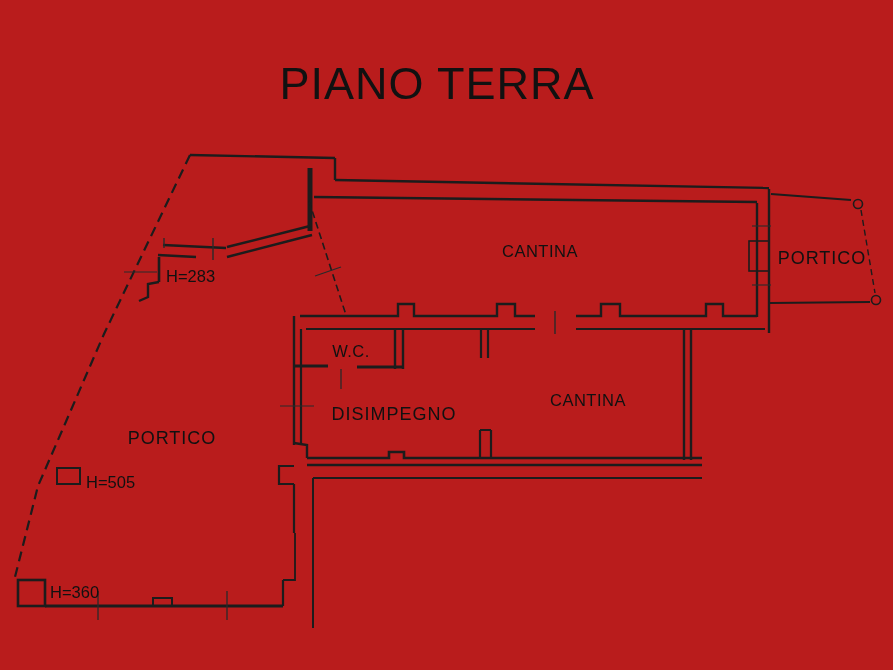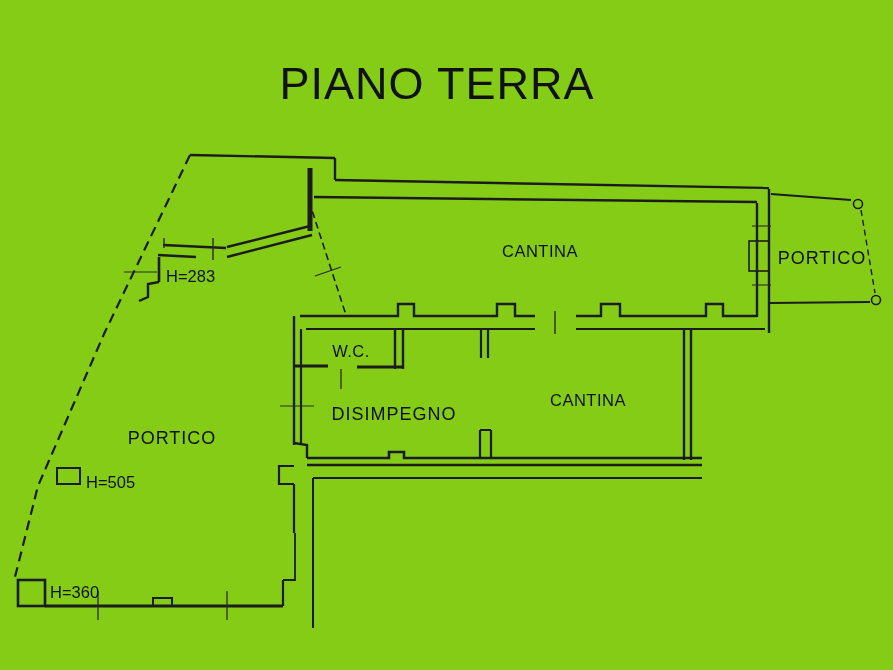--- a/index.html
+++ b/index.html
@@ -4,21 +4,21 @@
 <style>
   html, body {
     margin: 0;
     padding: 0;
     background: #ffffff;
   }
   .page {
     position: relative;
     width: 893px;
     height: 670px;
-    background: #84cc16;
+    background: #b91c1c;
     overflow: hidden;
     font-family: "Liberation Sans", sans-serif;
   }
   svg { display: block; }
   .wall     { stroke: #1c1c1c; fill: none; }
   .thinmark { stroke: #2a2a2a; fill: none; }
   .title-text {
     font-family: "Liberation Sans", sans-serif;
     font-size: 45px;
     letter-spacing: 1px;

